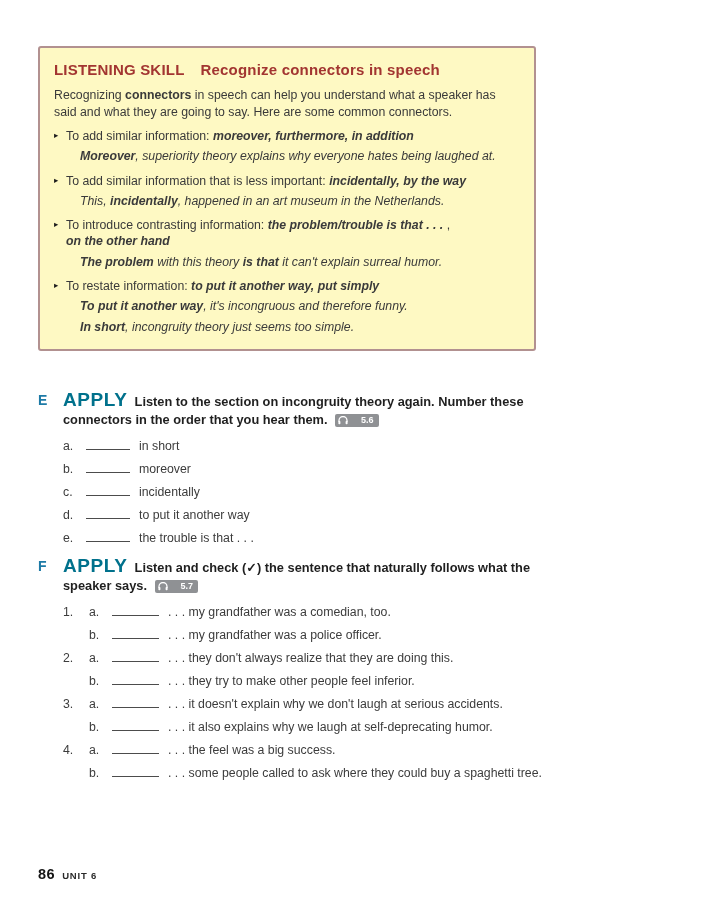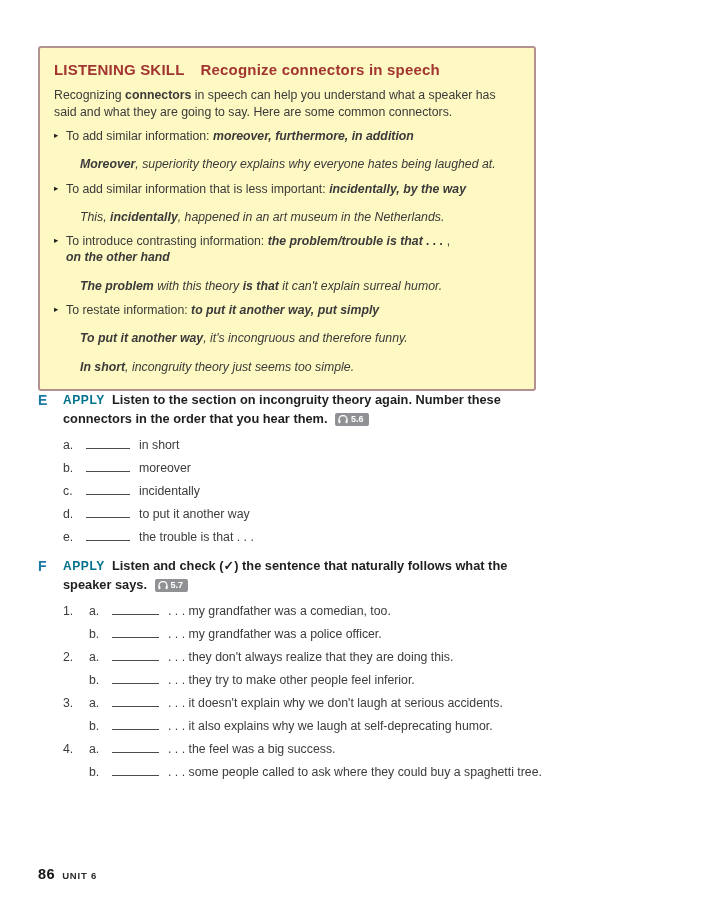--- a/index.html
+++ b/index.html
@@ -39,21 +39,21 @@
   }
   .line.intro { margin-top:0; }
   .line.bullet { padding-left:12px; }
   .tri {
     display:inline-block;
     width:12px; margin-left:-12px;
     font-size:8.5px;
     color:#1c1c1c;
     vertical-align:1.5px;
   }
-  .line.example { margin-left:26px; margin-top:12px; font-style:italic; }
+  .line.example { margin-left:26px; margin-top:4px; font-style:italic; }
   .st-b  { font-weight:bold; }
   .st-i  { font-style:italic; }
   .st-bi { font-weight:bold; font-style:italic; }
 
   
   .section { position:absolute; left:38px; width:630px; }
   #section-e { top:391px; }
   #section-f { top:557px; }
   .sec-header { display:flex; align-items:flex-start; }
   .sec-letter {
@@ -69,26 +69,26 @@
     font-weight:bold;
     font-size:12.8px;
     line-height:17.5px;
     color:#1f1f1f;
   }
   .apply {
     color:#00718c;
     font-weight:bold;
     letter-spacing:0.6px;
     margin-right:7px;
-    font-size:12px;
+    font-size:19px;
   }
   .audio-badge {
     display:inline-flex;
     align-items:center;
-    gap:3px;
+    gap:13px;
     background:#8f9194;
     color:#ffffff;
     font-size:9px;
     font-weight:bold;
     padding:1px 5px 1px 3px;
     border-radius:2px;
     position:relative;
     top:1px;
     margin-left:4px;
     line-height:11px;

